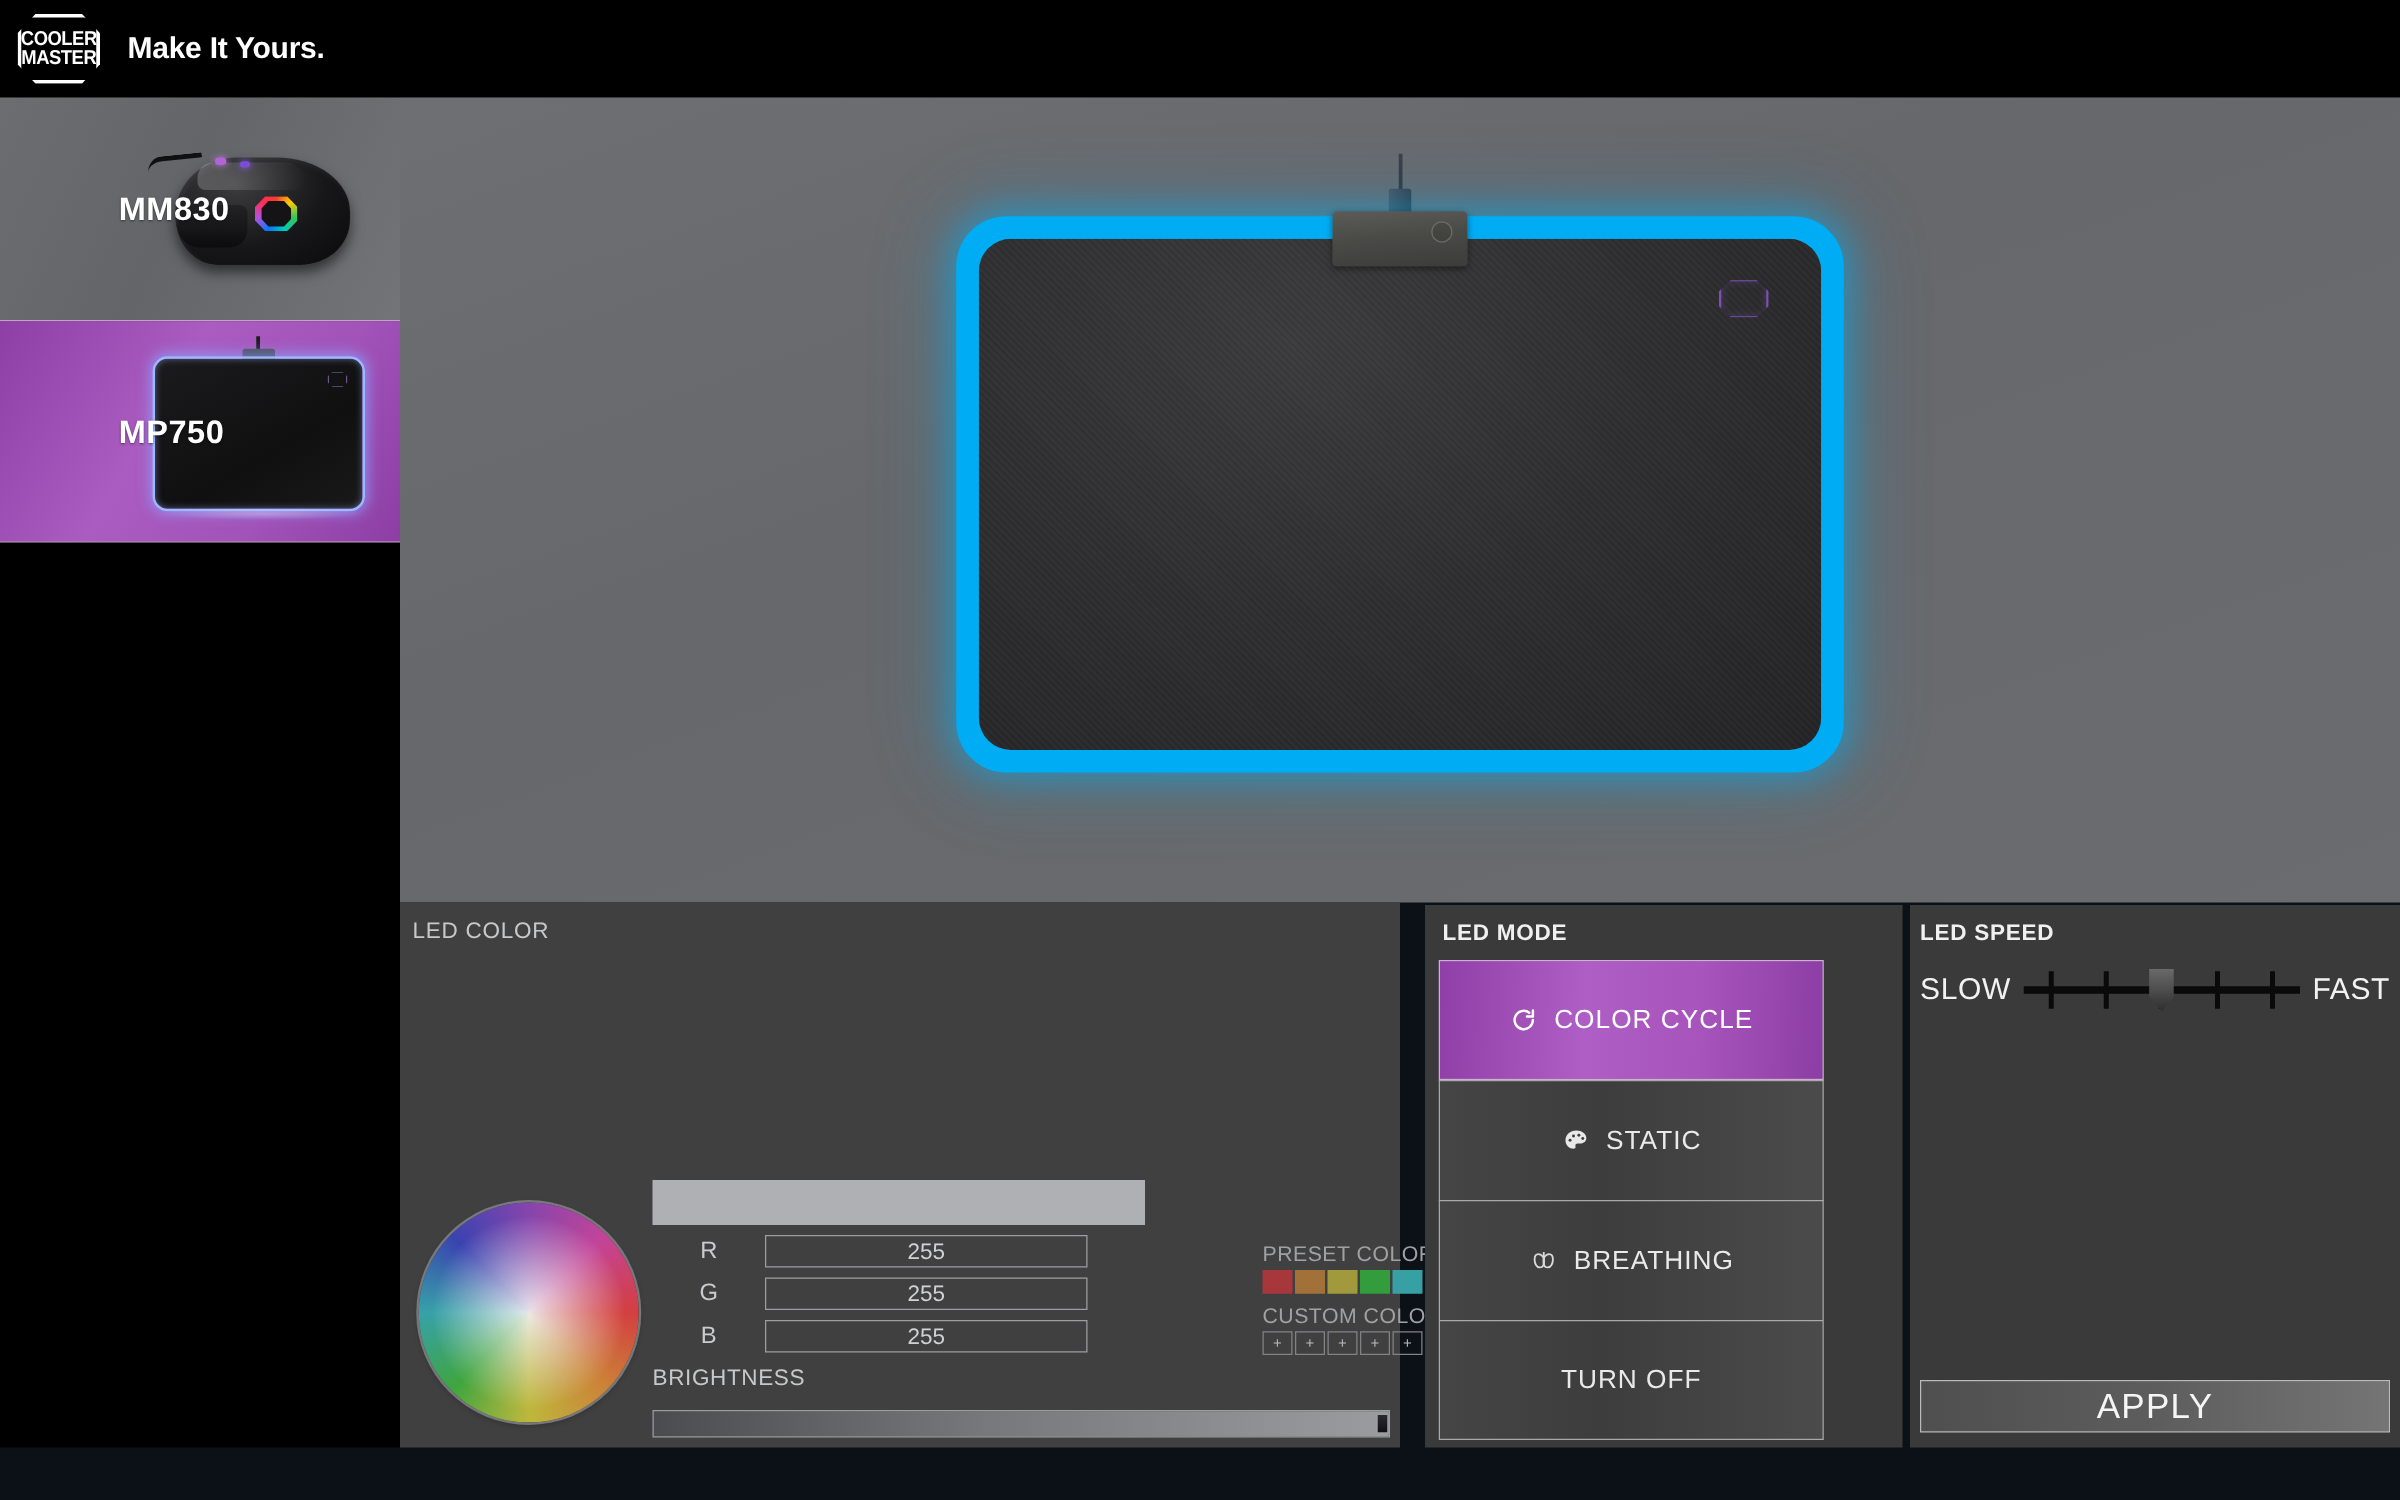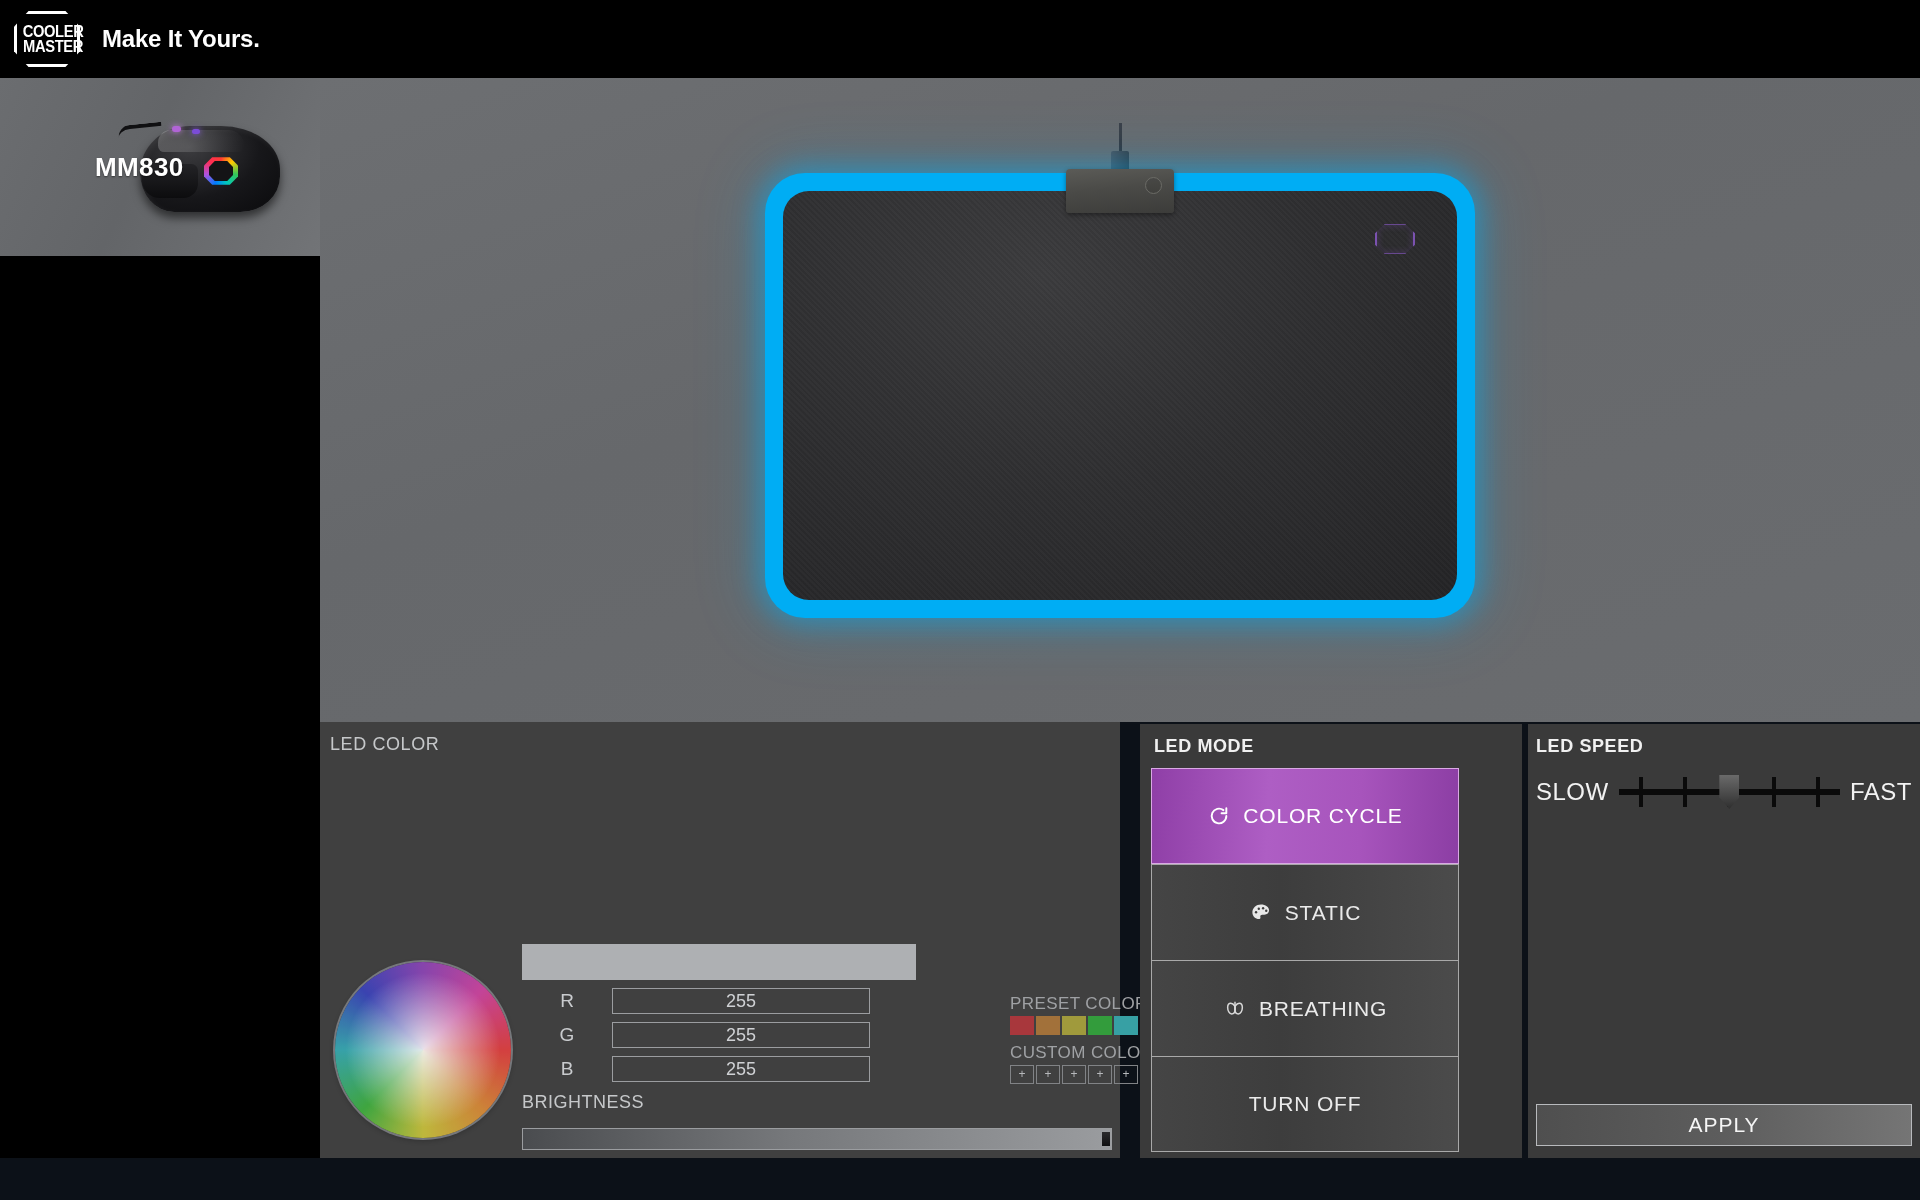--- a/index.html
+++ b/index.html
@@ -19,21 +19,21 @@
   .topbar {
     position: absolute; left: 0; top: 0;
     width: 1920px; height: 78px;
     background: #000;
     display: flex; align-items: center;
   }
   .logo-mark {
     position: relative;
     margin-left: 14px;
     width: 66px; height: 56px;
-    display: flex; align-items: center; justify-content: center; padding-left: 12px;
+    display: flex; align-items: center; justify-content: flex-start;
   }
   .logo-hex {
     position: absolute; inset: 0;
     border: 3px solid #fff;
     clip-path: polygon(22% 0%, 78% 0%, 100% 28%, 100% 72%, 78% 100%, 22% 100%, 0% 72%, 0% 28%);
   }
   .logo-text {
     position: relative; z-index: 2;
     color: #fff;
     font-family: "Liberation Sans Narrow", "Liberation Sans", sans-serif;
@@ -435,21 +435,21 @@
     clip-path: polygon(0 0, 100% 0, 100% 66%, 50% 100%, 0 66%);
     cursor: pointer;
   }
   .apply-btn {
     position: absolute; left: 8px; bottom: 12px;
     width: 376px; height: 42px;
     border: 1px solid #b8babd;
     background: linear-gradient(90deg, #4f4f4f 0%, #5d5d5d 50%, #757575 100%);
     color: #f5f5f5;
     font-family: "Liberation Sans Narrow", "Liberation Sans", sans-serif;
-    font-size: 21px;
+    font-size: 28px;
     letter-spacing: 1px;
     cursor: pointer;
   }
 </style>
 </head>
 <body>
 
 <div id="app">
 
   <div class="topbar">
@@ -472,20 +472,31 @@
         <div class="mouse-body"></div>
         <div class="mouse-side"></div>
         <div class="mouse-top-hl"></div>
         <div class="mouse-wheel-led"></div>
         <div class="mouse-wheel-led2"></div>
         <div class="mouse-logo"></div>
         <div class="mouse-logo-inner"></div>
       </div>
     </div>
 
+    <div class="device-item active">
+      <div class="device-label">MP750</div>
+      <div class="thumb-pad">
+        <div class="pad-cable"></div>
+        <div class="pad-plug"></div>
+        <div class="pad-glow">
+          <div class="pad-cmlogo"></div>
+        </div>
+        <div class="pad-shadow"></div>
+      </div>
+    </div>
 
   </div>
 
   <div class="stage">
     <div class="pad-wrap">
       <div class="usb-cable"></div>
       <div class="usb-tip"></div>
       <div class="pad-led">
         <div class="pad-surface">
           <div class="pad-cm"></div>

